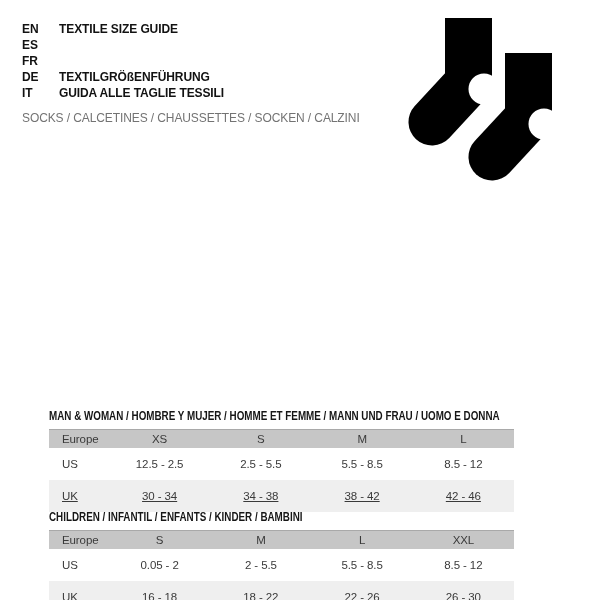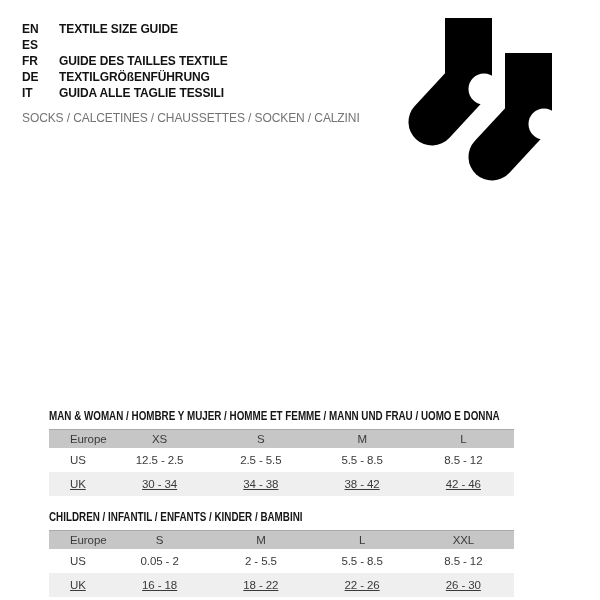--- a/index.html
+++ b/index.html
@@ -42,40 +42,39 @@
   }
   table.sizes {
     width: 465px; border-collapse: collapse; table-layout: fixed;
     font-size: 11.5px; color: #3a3a3a; letter-spacing: -0.1px;
   }
   table.sizes col.label-col { width: 60px; }
   table.sizes th {
     background: #c6c6c6; height: 18px; font-weight: normal;
     text-align: center; border-top: 1px solid #a9a9a9;
   }
-  table.sizes td { height: 24px; text-align: center; }
-  table.sizes .label-cell { text-align: left; padding-left: 21px; }
+  table.sizes td { height: 32px; text-align: center; }
+  table.sizes .label-cell { text-align: left; padding-left: 13px; }
   table.sizes tr.alt { background: #efefef; text-decoration: underline; }
 </style>
 </head>
 <body>
 
 <div class="canvas">
 
   <div class="lang-list">
     <div class="lang-row">
       <span class="lang-code">EN</span>
       <span class="lang-label">TEXTILE SIZE GUIDE</span>
     </div>
     <div class="lang-row">
       <span class="lang-code">ES</span>
     </div>
     <div class="lang-row">
       <span class="lang-code">FR</span>
-      <span class="lang-label">GUIDE DES TAILLES TEXTILE</span>
     </div>
     <div class="lang-row">
       <span class="lang-code">DE</span>
       <span class="lang-label">TEXTILGRÖßENFÜHRUNG</span>
     </div>
     <div class="lang-row">
       <span class="lang-code">IT</span>
       <span class="lang-label">GUIDA ALLE TAGLIE TESSILI</span>
     </div>
   </div>

